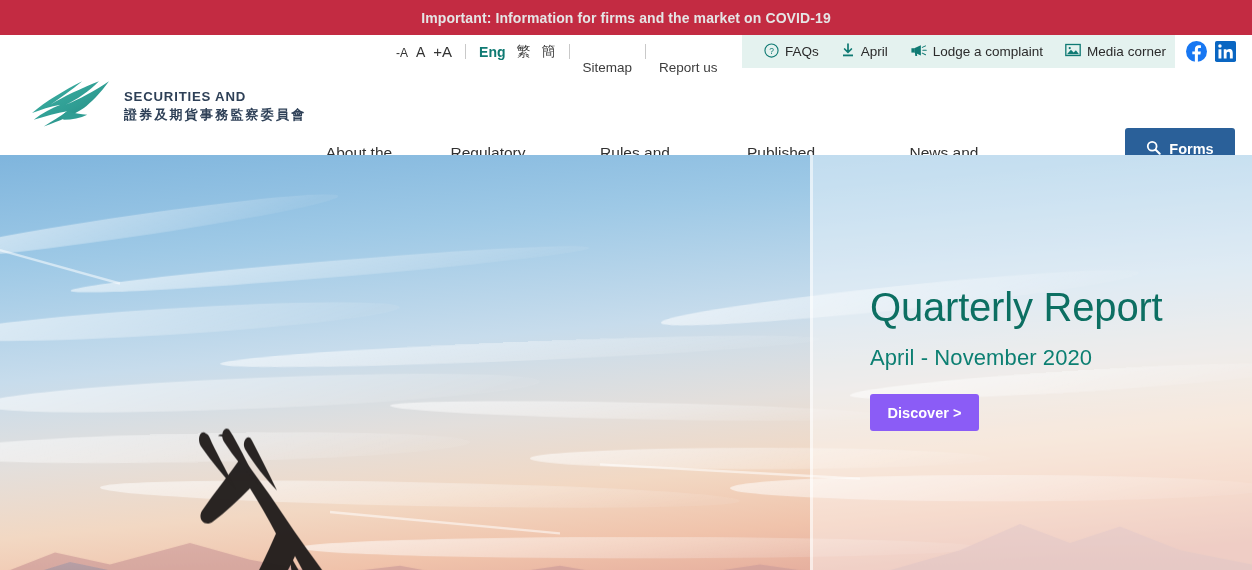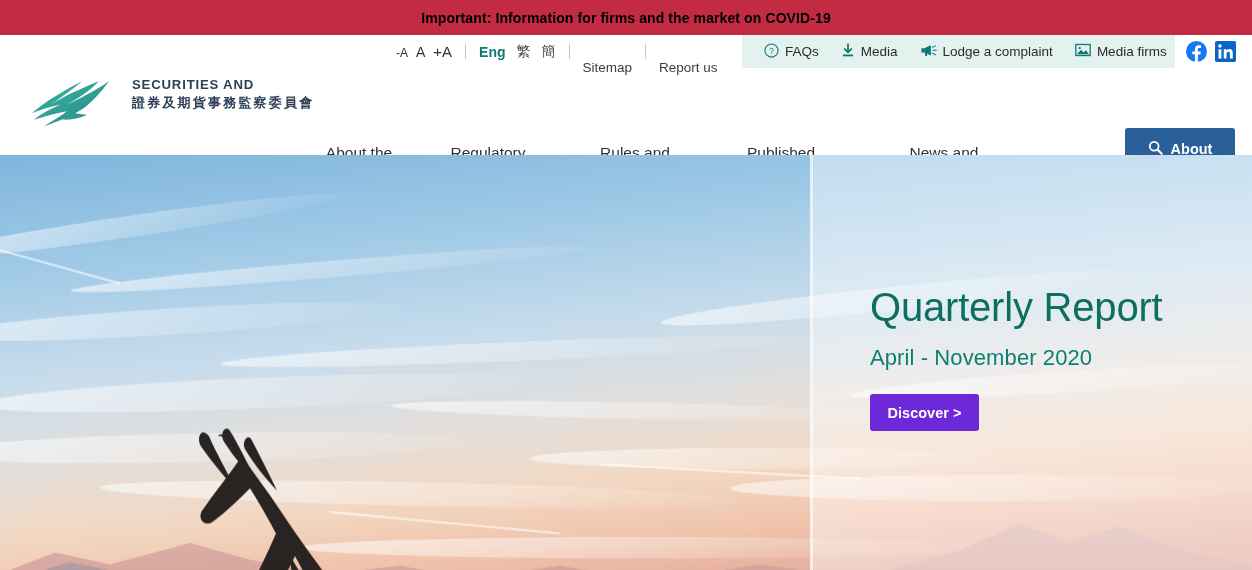--- a/index.html
+++ b/index.html
@@ -8,21 +8,21 @@
     width: 1252px; height: 570px;
     font-family: "Liberation Sans", sans-serif;
     background: #ffffff;
     overflow: hidden;
   }
 
   
   .alert-banner {
     height: 35px;
     background: #c32b42;
-    color: #000000;
+    color: #e5e5e5;
     display: flex;
     align-items: center;
     justify-content: center;
   }
   .alert-banner-text {
     font-size: 14px;
     font-weight: bold;
     letter-spacing: .1px;
   }
 
@@ -101,22 +101,22 @@
     align-items: center;
     gap: 8px;
   }
   .social svg { cursor: pointer; display: block; }
 
   
   .logo {
     position: absolute;
     left: 22px; top: 42px;
     display: flex;
-    align-items: flex-start;
-    gap: 18px;
+    align-items: center;
+    gap: 10px;
   }
   .logo-bird { width: 92px; height: 62px; display:block; }
   .logo-text { padding-bottom: 2px; }
   .logo-line {
     font-size: 13.2px;
     font-weight: bold;
     color: #2e4057;
     letter-spacing: .8px;
     line-height: 1.28;
     white-space: nowrap;
@@ -219,21 +219,21 @@
     font-size: 22px;
     color: #0c7f72;
     letter-spacing: .1px;
   }
   .discover-btn {
     margin-top: 23px;
     display: inline-flex;
     align-items: center;
     justify-content: center;
     width: 109px; height: 37px;
-    background: #6d28d9;
+    background: #8b5cf6;
     color: #ffffff;
     border: none;
     border-radius: 3px;
     font-family: "Liberation Sans", sans-serif;
     font-size: 14.5px;
     font-weight: bold;
     cursor: pointer;
   }
 
   
@@ -289,21 +289,21 @@
         <span>FAQs</span>
       </div>
 
       <div class="util-icon-link">
         <span>
           <svg width="14" height="15" viewBox="0 0 14 15">
             <path d="M7 1 L7 8.5 M3.6 6.0 L7 9.4 L10.4 6.0" fill="none" stroke="#0f7a73" stroke-width="1.7" stroke-linecap="round"></path>
             <rect x="2" y="11.5" width="10" height="1.8" fill="#0f7a73"></rect>
           </svg>
         </span>
-        <span>Media</span>
+        <span>April</span>
       </div>
 
       <div class="util-icon-link">
         <span>
           <svg width="17" height="15" viewBox="0 0 18 15">
             <path d="M11.5 2 L4.5 5.2 L4.5 9.6 L11.5 12.8 Z" fill="#0f7a73"></path>
             <rect x="1.5" y="5.1" width="3.2" height="4.6" fill="#0f7a73"></rect>
             <path d="M13 4.2 L16.4 2.6 M13.6 7.3 L17.2 7.3 M13 10.3 L16.4 11.9" stroke="#0f7a73" stroke-width="1.1" stroke-linecap="round" fill="none"></path>
             <path d="M5.2 9.6 L7.2 9.6 L7.6 13.4 L5.6 13.4 Z" fill="#0f7a73"></path>
           </svg>
@@ -312,21 +312,21 @@
       </div>
 
       <div class="util-icon-link">
         <span>
           <svg width="16" height="14" viewBox="0 0 17 15">
             <rect x="0.8" y="1.6" width="15.4" height="11.8" fill="none" stroke="#0f7a73" stroke-width="1.4"></rect>
             <circle cx="5" cy="5.4" r="1.2" fill="#0f7a73"></circle>
             <path d="M2 12 L6.3 7.2 L9.2 10.2 L11.6 7.8 L15 12 Z" fill="#0f7a73"></path>
           </svg>
         </span>
-        <span>Media firms</span>
+        <span>Media corner</span>
       </div>
     </div>
 
     <div class="social">
       <span>
         <svg width="21" height="21" viewBox="0 0 24 24">
           <circle cx="12" cy="12" r="12" fill="#1877f2"></circle>
           <path d="M13.6 24v-8.7h2.9l.44-3.4h-3.34V9.74c0-.98.27-1.65 1.68-1.65h1.79V5.05
                    c-.31-.04-1.37-.13-2.6-.13-2.58 0-4.34 1.57-4.34 4.46v2.49H7.2v3.4h2.93V24z" fill="#ffffff"></path>
         </svg>
@@ -401,21 +401,21 @@
     </div>
   </nav>
 
   <button class="search-btn">
     <span>
       <svg width="15" height="15" viewBox="0 0 16 16">
         <circle cx="6.6" cy="6.6" r="4.7" fill="none" stroke="#ffffff" stroke-width="1.9"></circle>
         <path d="M10.3 10.3 L14.6 14.6" stroke="#ffffff" stroke-width="2.2" stroke-linecap="round"></path>
       </svg>
     </span>
-    <span>About</span>
+    <span>Forms</span>
   </button>
 </div>
 
 <div class="hero">
 
   <svg class="hero-photo" viewBox="0 0 1252 400" preserveAspectRatio="none">
     <defs>
       <linearGradient id="sky" x1="0" y1="0" x2="0.25" y2="1">
         <stop offset="0%" stop-color="#7fb5dd"></stop>
         <stop offset="22%" stop-color="#9ec9e6"></stop>

